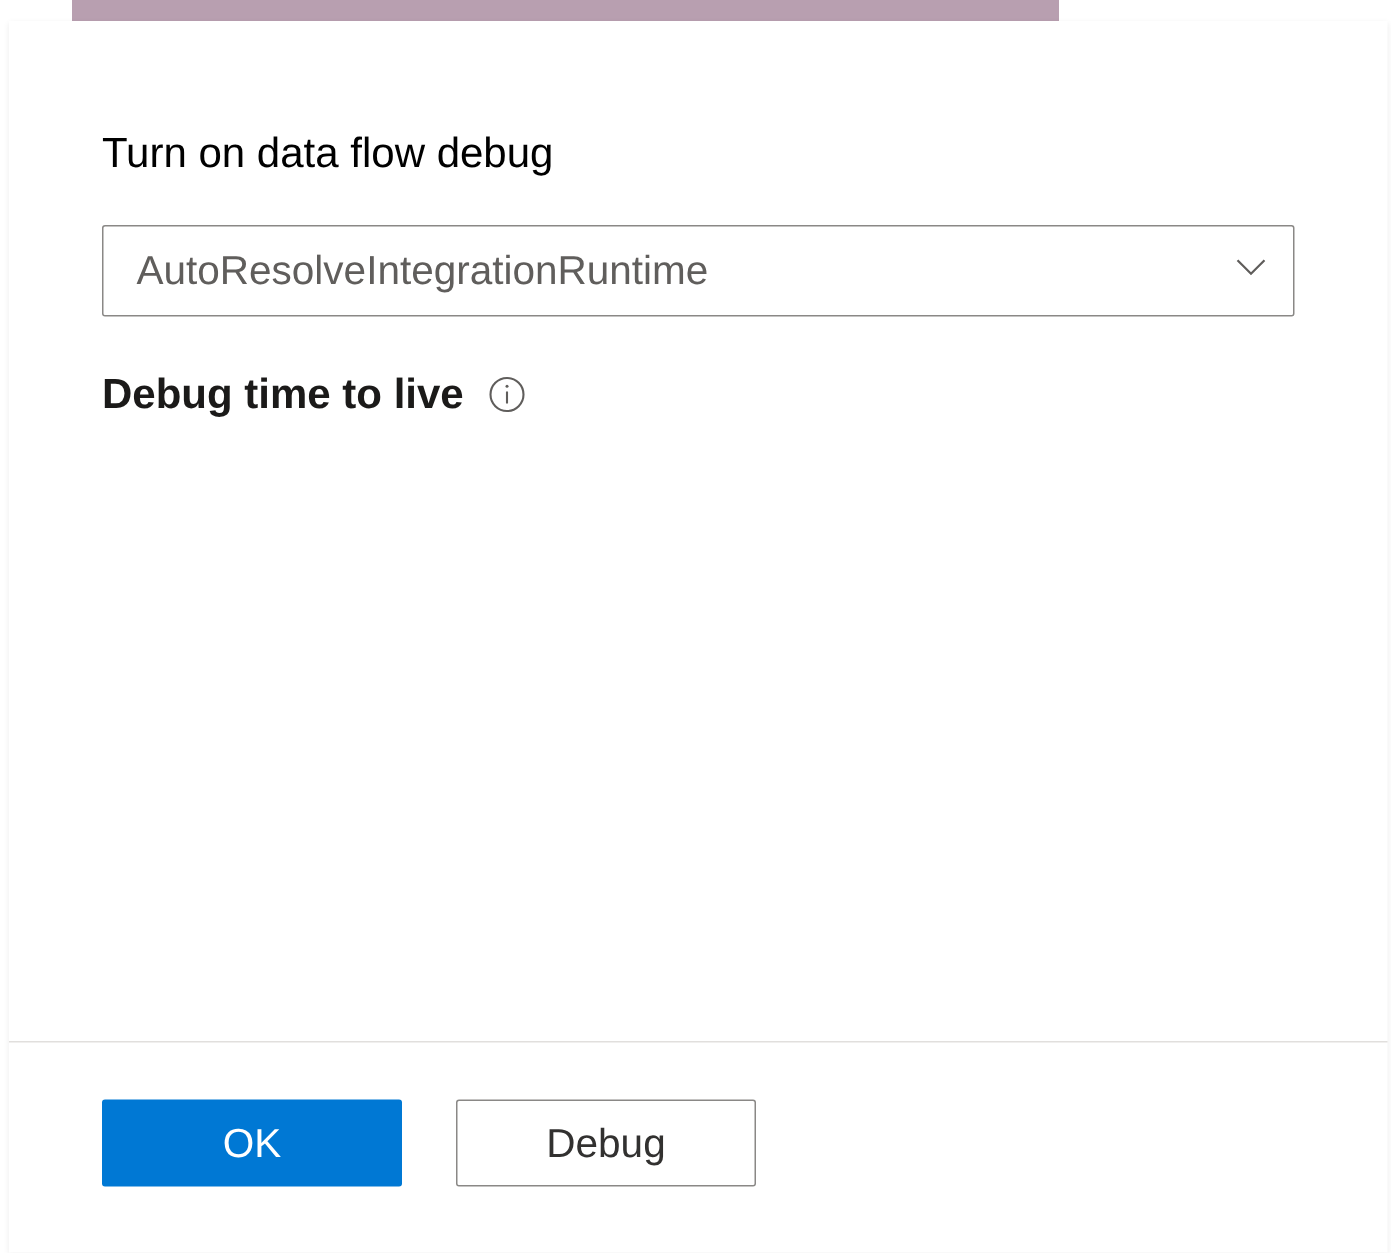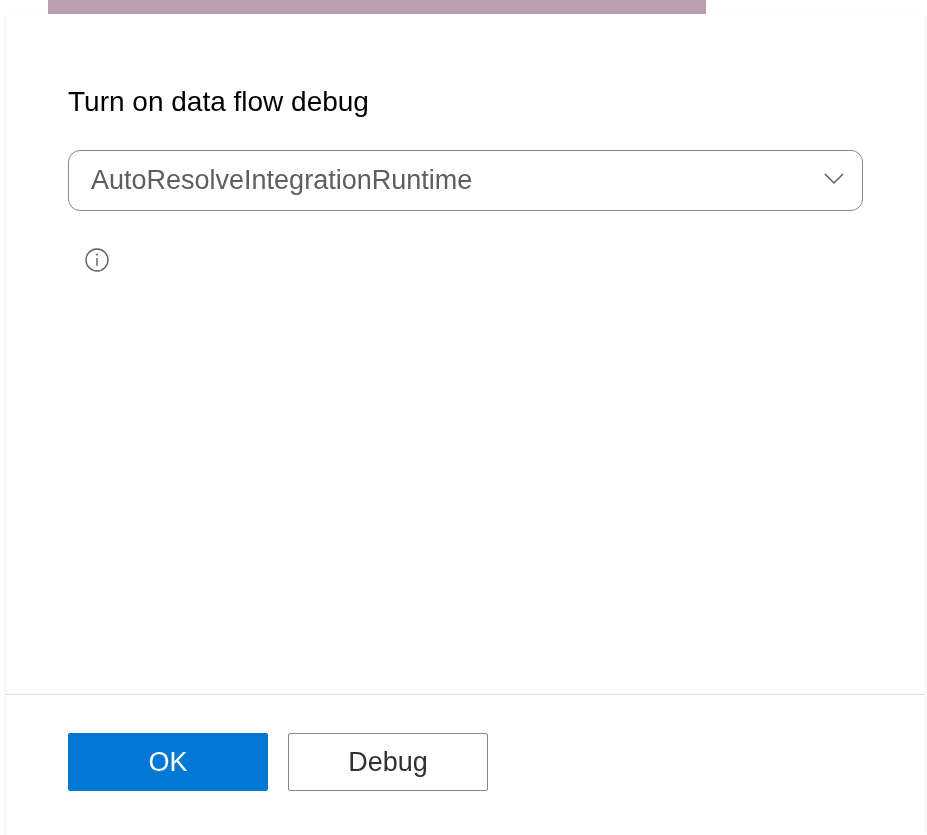--- a/index.html
+++ b/index.html
@@ -83,41 +83,41 @@
       width: 100%;
       border: 1px solid #8a8886;
       background: #ffffff;
       padding: 14px 50px 14px 22px;
       font-size: 27px;
       color: #605e5c;
       cursor: pointer;
       display: flex;
       align-items: center;
       justify-content: space-between;
-      border-radius: 12px;
+      border-radius: 2px;
     }
     .select-value {
       color: #605e5c;
     }
     .chevron-icon {
       position: absolute;
       right: 18px;
       top: 50%;
       transform: translateY(-50%);
       pointer-events: none;
     }
     .chevron-icon svg {
       width: 22px;
       height: 14px;
     }
     .dialog-footer {
       border-top: 1px solid #e1dfdd;
       padding: 38px 62px 44px 62px;
       display: flex;
-      gap: 20px;
+      gap: 36px;
     }
     .btn {
       height: 58px;
       min-width: 200px;
       font-size: 27px;
       border-radius: 2px;
       cursor: pointer;
       font-family: inherit;
       display: inline-flex;
       align-items: center;
@@ -153,20 +153,21 @@
         <span class="chevron-icon">
           <svg viewBox="0 0 22 14" fill="none" stroke="#605e5c" stroke-width="1.5">
             <path d="M2 2 L11 11 L20 2"></path>
           </svg>
         </span>
       </div>
     </div>
 
     <div class="field-group">
       <div class="field-label-row">
+        <label class="field-label">Debug time to live</label>
         <span class="info-icon">
           <svg viewBox="0 0 26 26" fill="none" stroke="#605e5c" stroke-width="1.4">
             <circle cx="13" cy="13" r="11"></circle>
             <circle cx="13" cy="7.5" r="1" fill="#605e5c" stroke="none"></circle>
             <line x1="13" y1="11" x2="13" y2="19"></line>
           </svg>
         </span>
       </div>
     </div>
   </div>

